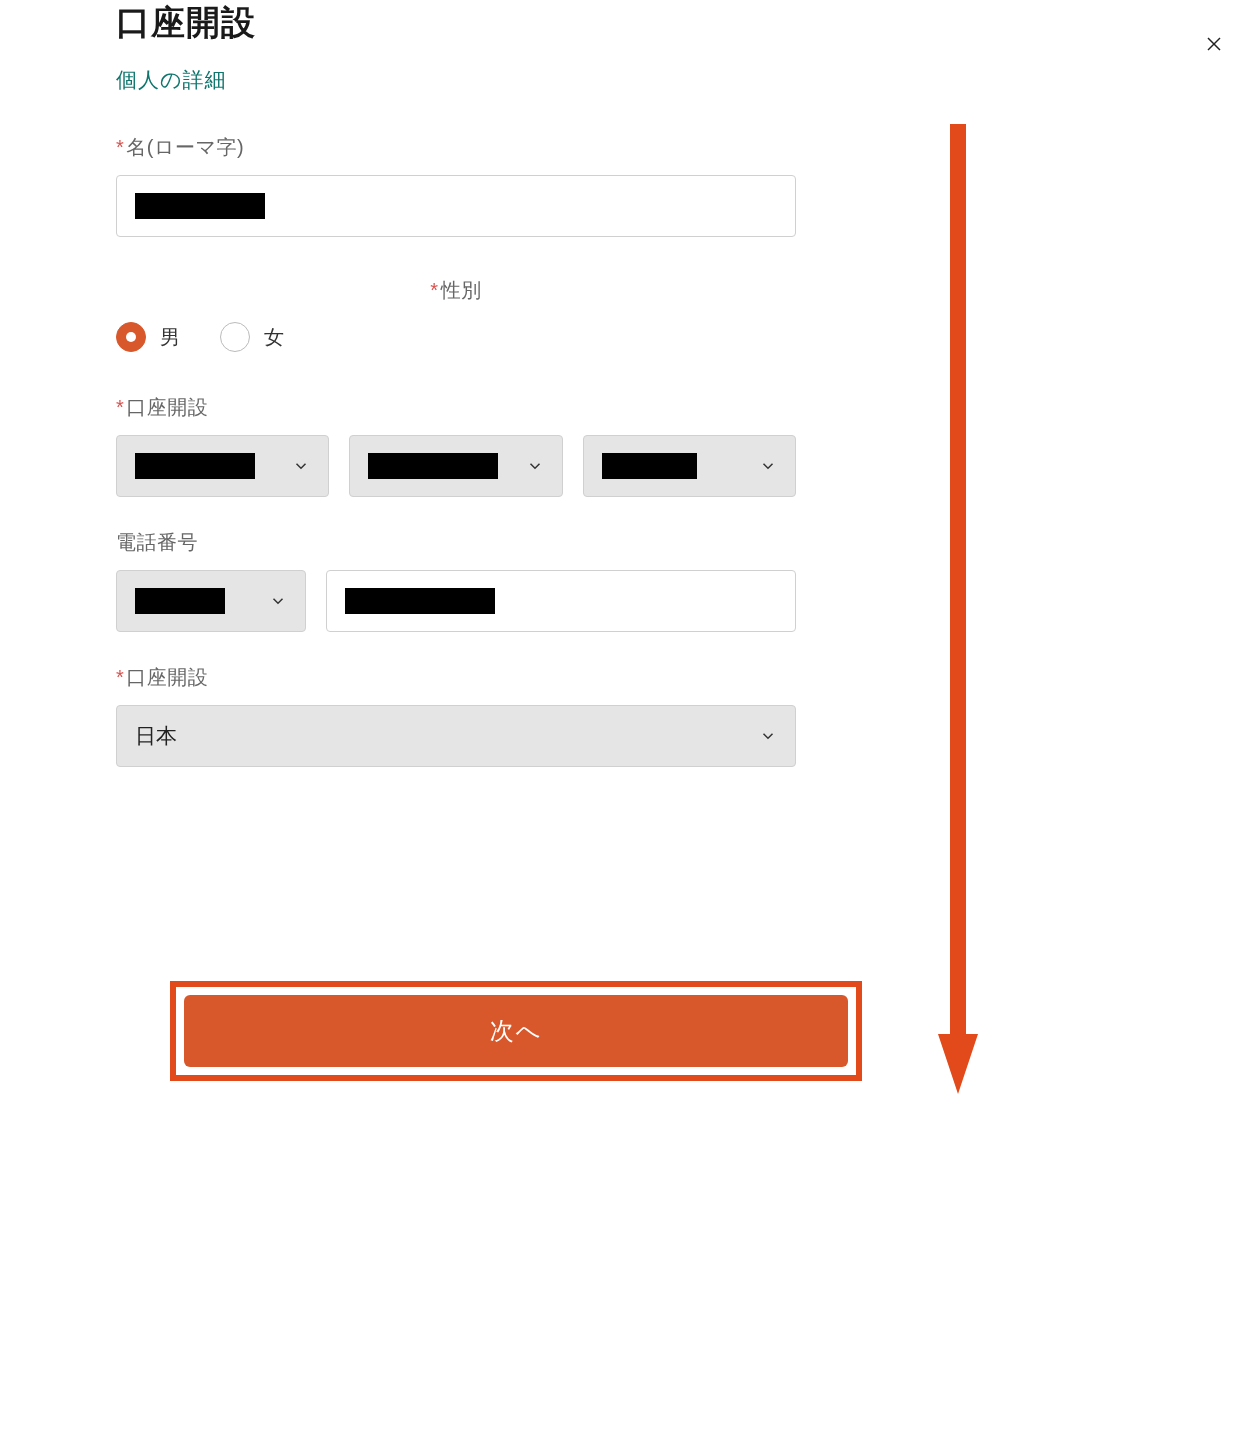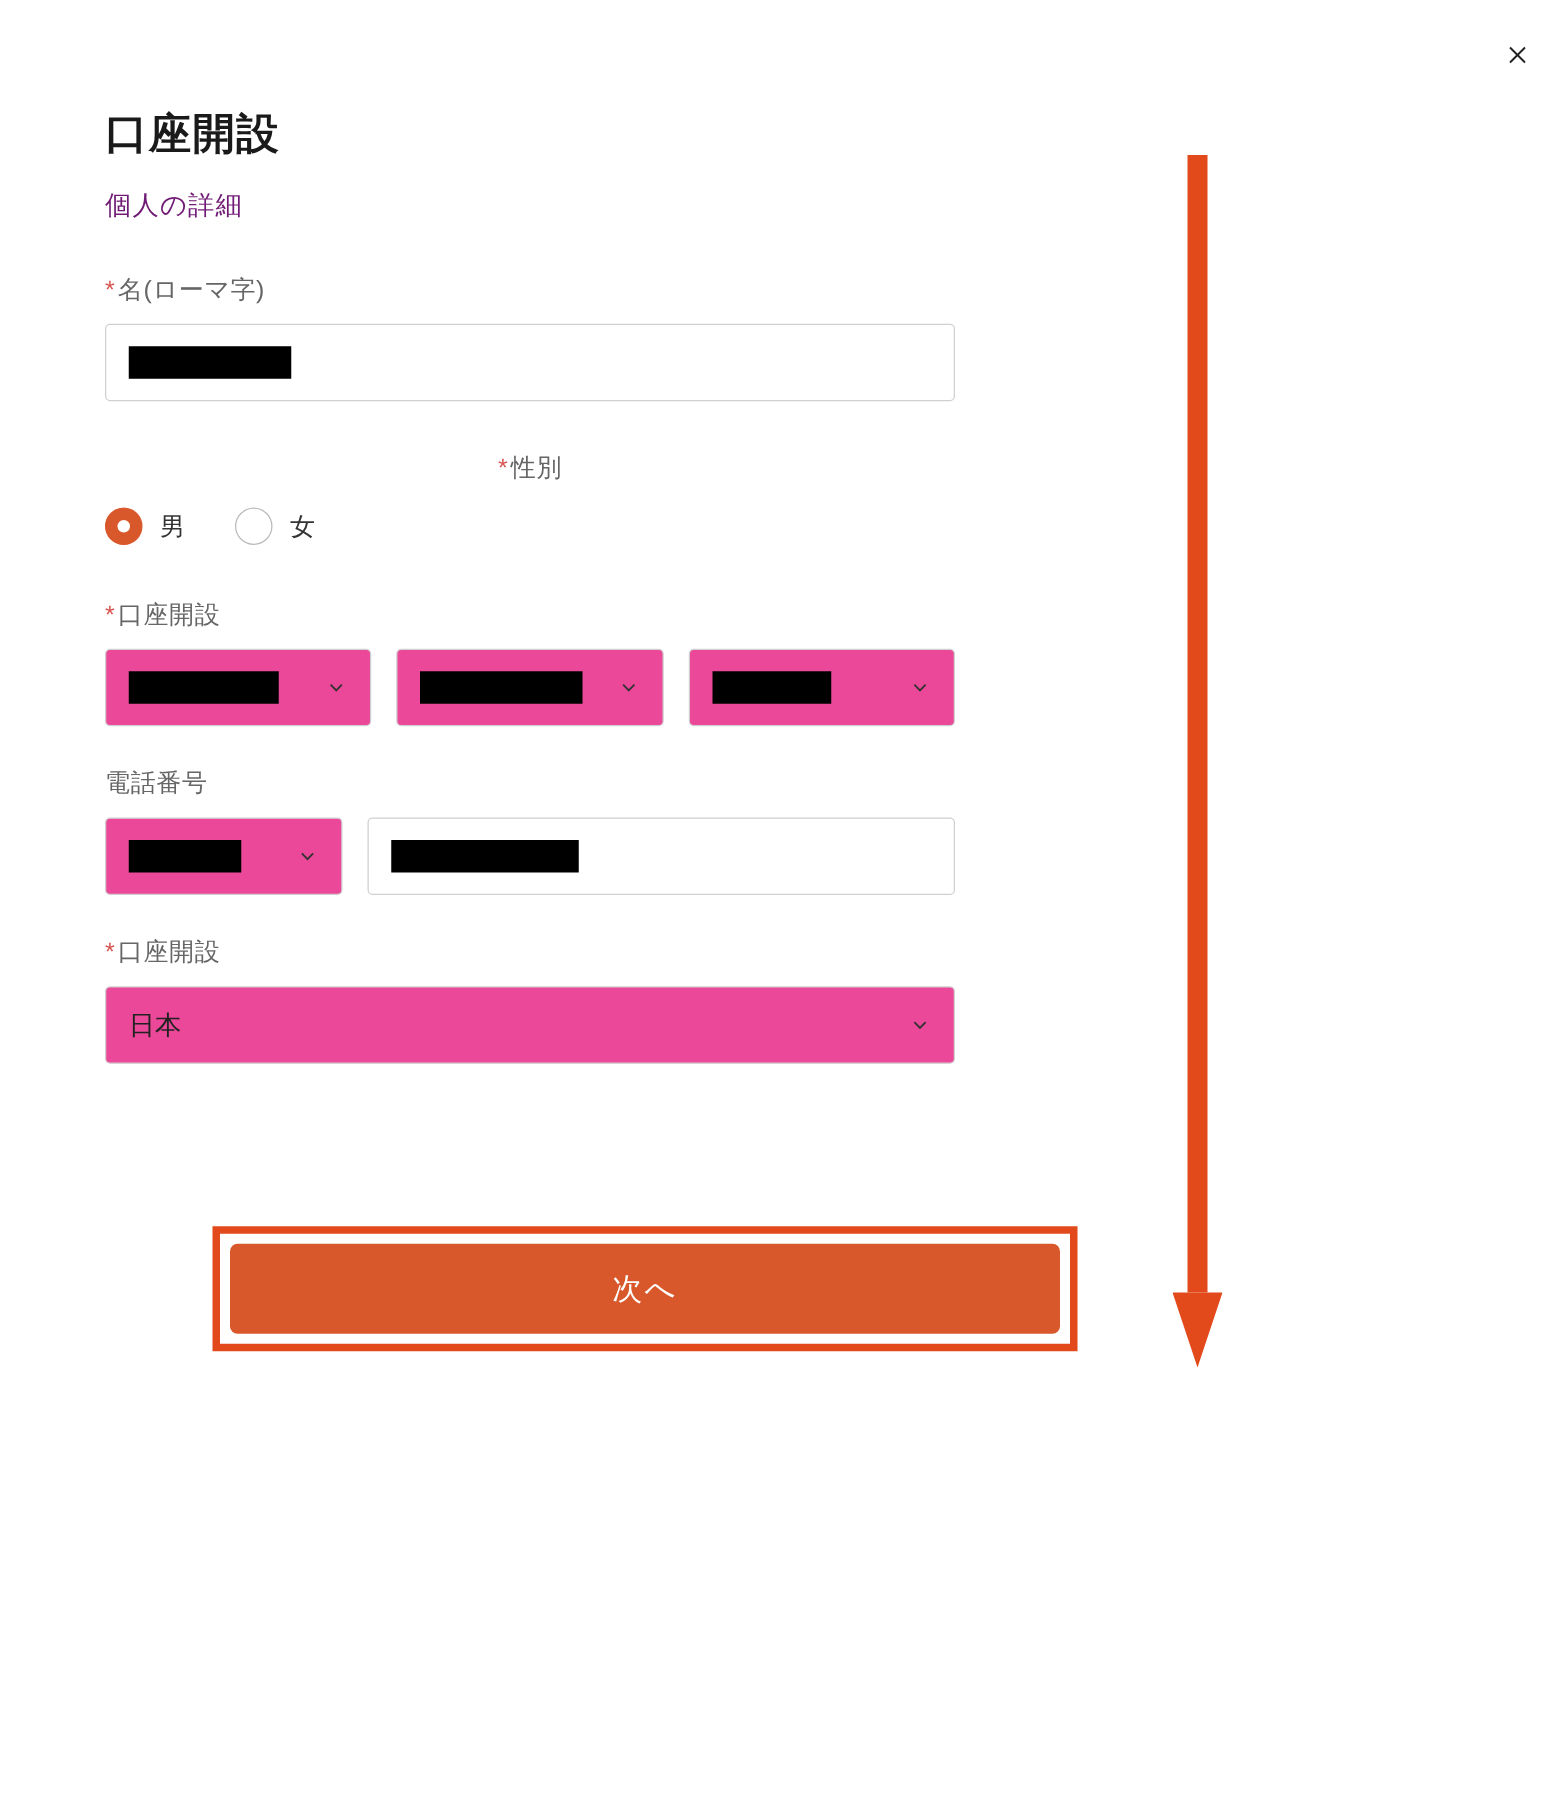--- a/index.html
+++ b/index.html
@@ -17,32 +17,31 @@
       width: 24px;
       height: 24px;
       cursor: pointer;
       display: flex;
       align-items: center;
       justify-content: center;
     }
     .close-btn svg { width: 18px; height: 18px; }
     .form-container {
       width: 680px;
-      margin-left: 84px;
-      padding-top: 84px;
+      margin-left: 116px;
     }
     .page-title {
       font-size: 34px;
       font-weight: 700;
       color: #1a1a1a;
       letter-spacing: 1px;
     }
     .subtitle {
       font-size: 21px;
-      color: #701a75;
+      color: #0f766e;
       margin-top: 20px;
       letter-spacing: 1px;
     }
     .field-row {
       display: flex;
       gap: 36px;
       margin-top: 40px;
     }
     .field-col { flex: 1; }
     .label {
@@ -112,21 +111,21 @@
       border-radius: 50%;
       background: #fff;
     }
     .radio-label { font-size: 20px; color: #333; }
     .dob-group { margin-top: 42px; }
     .dob-row { display: flex; gap: 20px; margin-top: 0; }
     .select-box {
       height: 62px;
       border: 1px solid #d0d0d0;
       border-radius: 4px;
-      background: #ec4899;
+      background: #e5e5e5;
       padding: 0 18px;
       display: flex;
       align-items: center;
       justify-content: space-between;
       cursor: pointer;
     }
     .dob-row .select-box { flex: 1; }
     .chevron {
       width: 18px;
       height: 18px;

